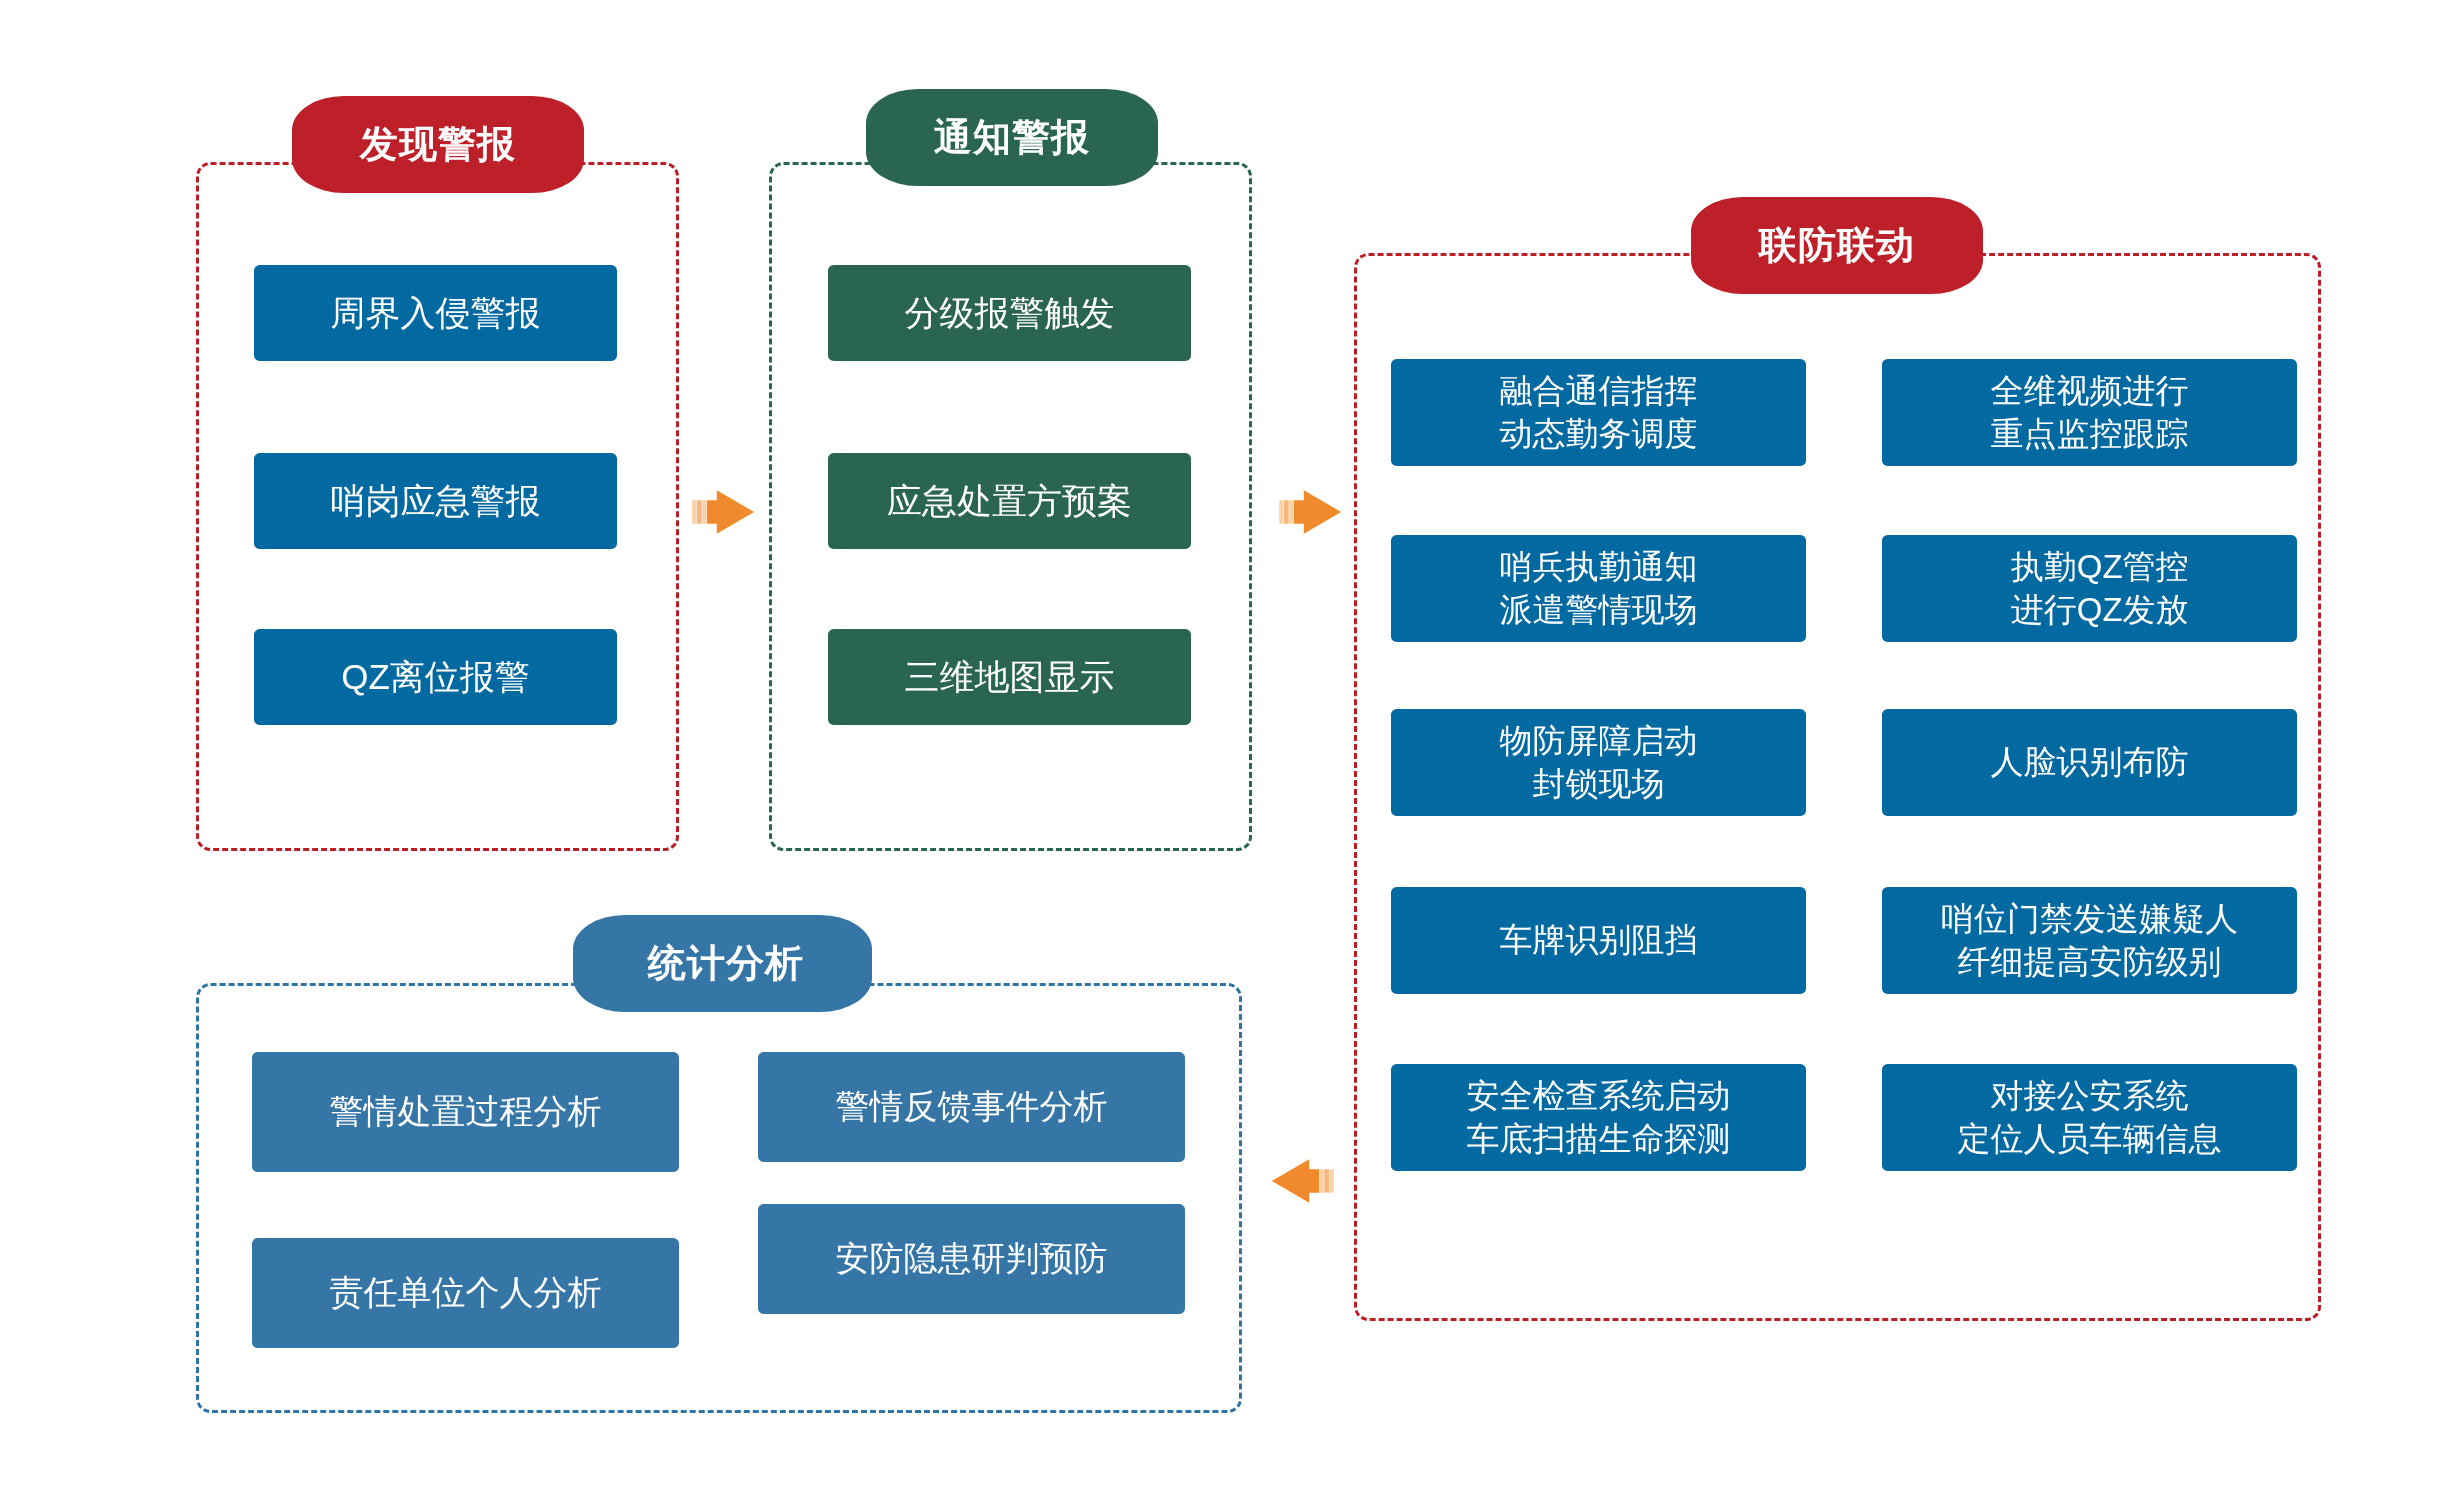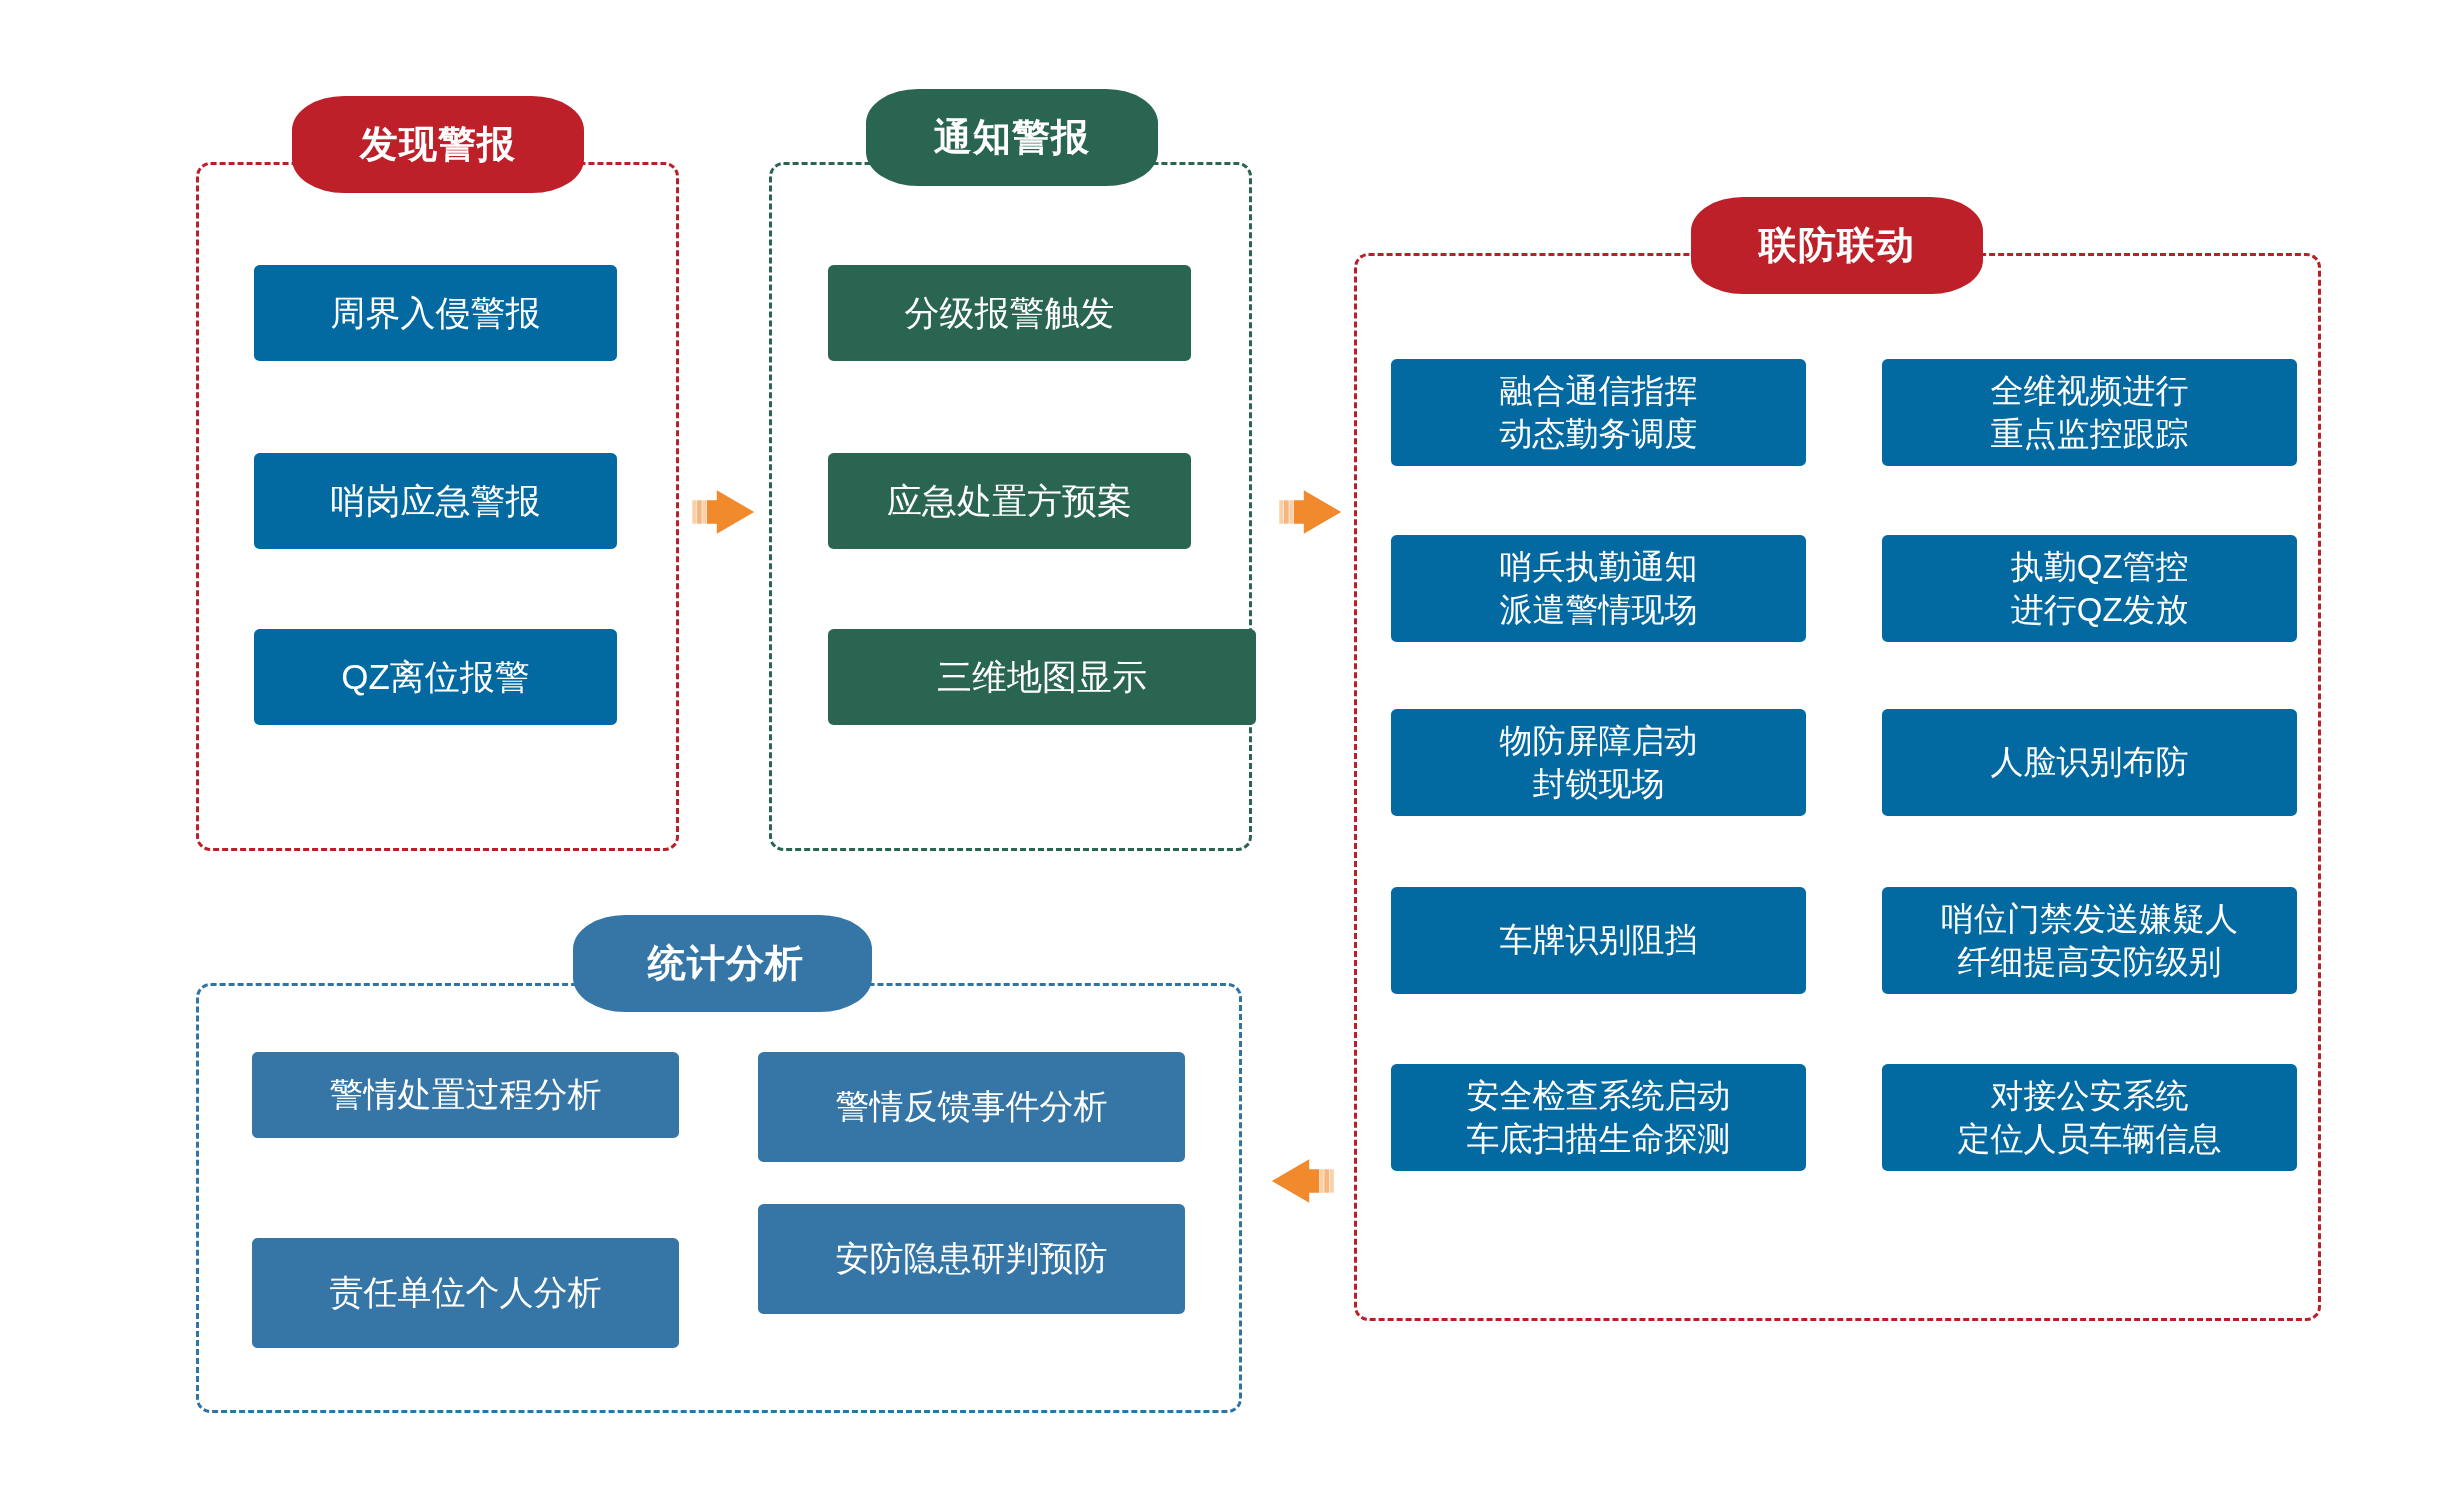--- a/index.html
+++ b/index.html
@@ -114,21 +114,21 @@
         <span class="line">分级报警触发</span>
       </span>
   </div>
 
   <div class="box box-green" style="left:828px; top:453px; width:363px; height:96px; font-size:35px;">
     <span>
         <span class="line">应急处置方预案</span>
       </span>
   </div>
 
-  <div class="box box-green" style="left:828px; top:629px; width:428px; height:96px; font-size:35px;">
+  <div class="box box-green" style="left:828px; top:629px; width:363px; height:96px; font-size:35px;">
     <span>
         <span class="line">三维地图显示</span>
       </span>
   </div>
 
   <div class="frame frame-red" style="left:1354px; top:253px; width:967px; height:1068px;"></div>
 
   <div class="pill pill-red" style="left:1691px; top:197px; width:292px; height:97px; font-size:38px;">
     <span>联防联动</span>
   </div>
@@ -195,21 +195,21 @@
       <span class="line">定位人员车辆信息</span>
     </span>
   </div>
 
   <div class="frame frame-blue" style="left:196px; top:983px; width:1046px; height:430px;"></div>
 
   <div class="pill pill-blue" style="left:573px; top:915px; width:292px; height:97px; font-size:38px;">
     <span>统计分析</span>
   </div>
 
-  <div class="box box-blue" style="left:252px; top:1052px; width:427px; height:86px; font-size:34px;text-align:right;">
+  <div class="box box-blue" style="left:252px; top:1052px; width:427px; height:120px; font-size:34px;text-align:right;">
     <span>
         <span class="line">警情处置过程分析</span>
       </span>
   </div>
   <div class="box box-blue" style="left:758px; top:1052px; width:427px; height:110px; font-size:34px;">
     <span>
         <span class="line">警情反馈事件分析</span>
       </span>
   </div>
   <div class="box box-blue" style="left:252px; top:1238px; width:427px; height:110px; font-size:34px;">

